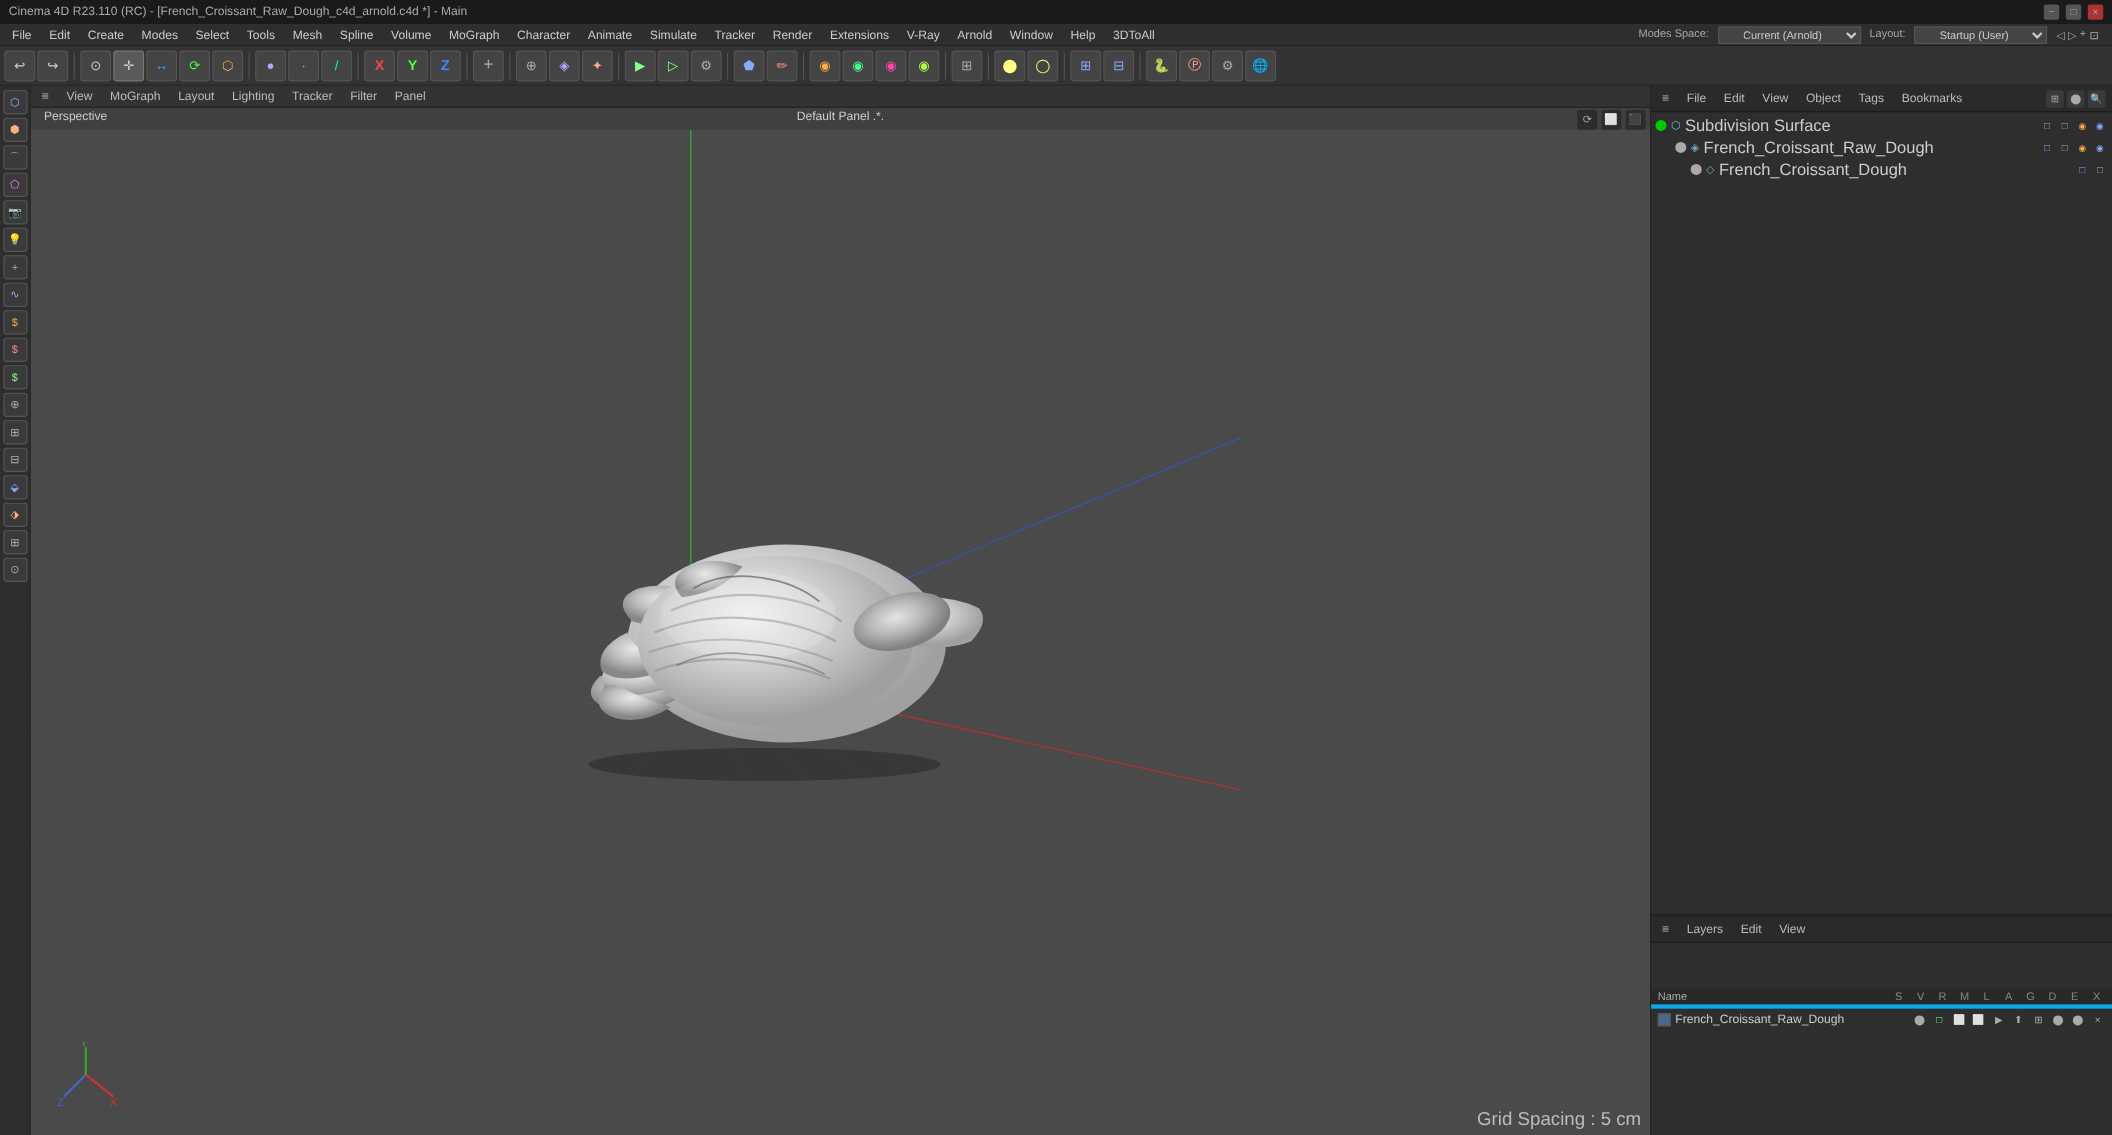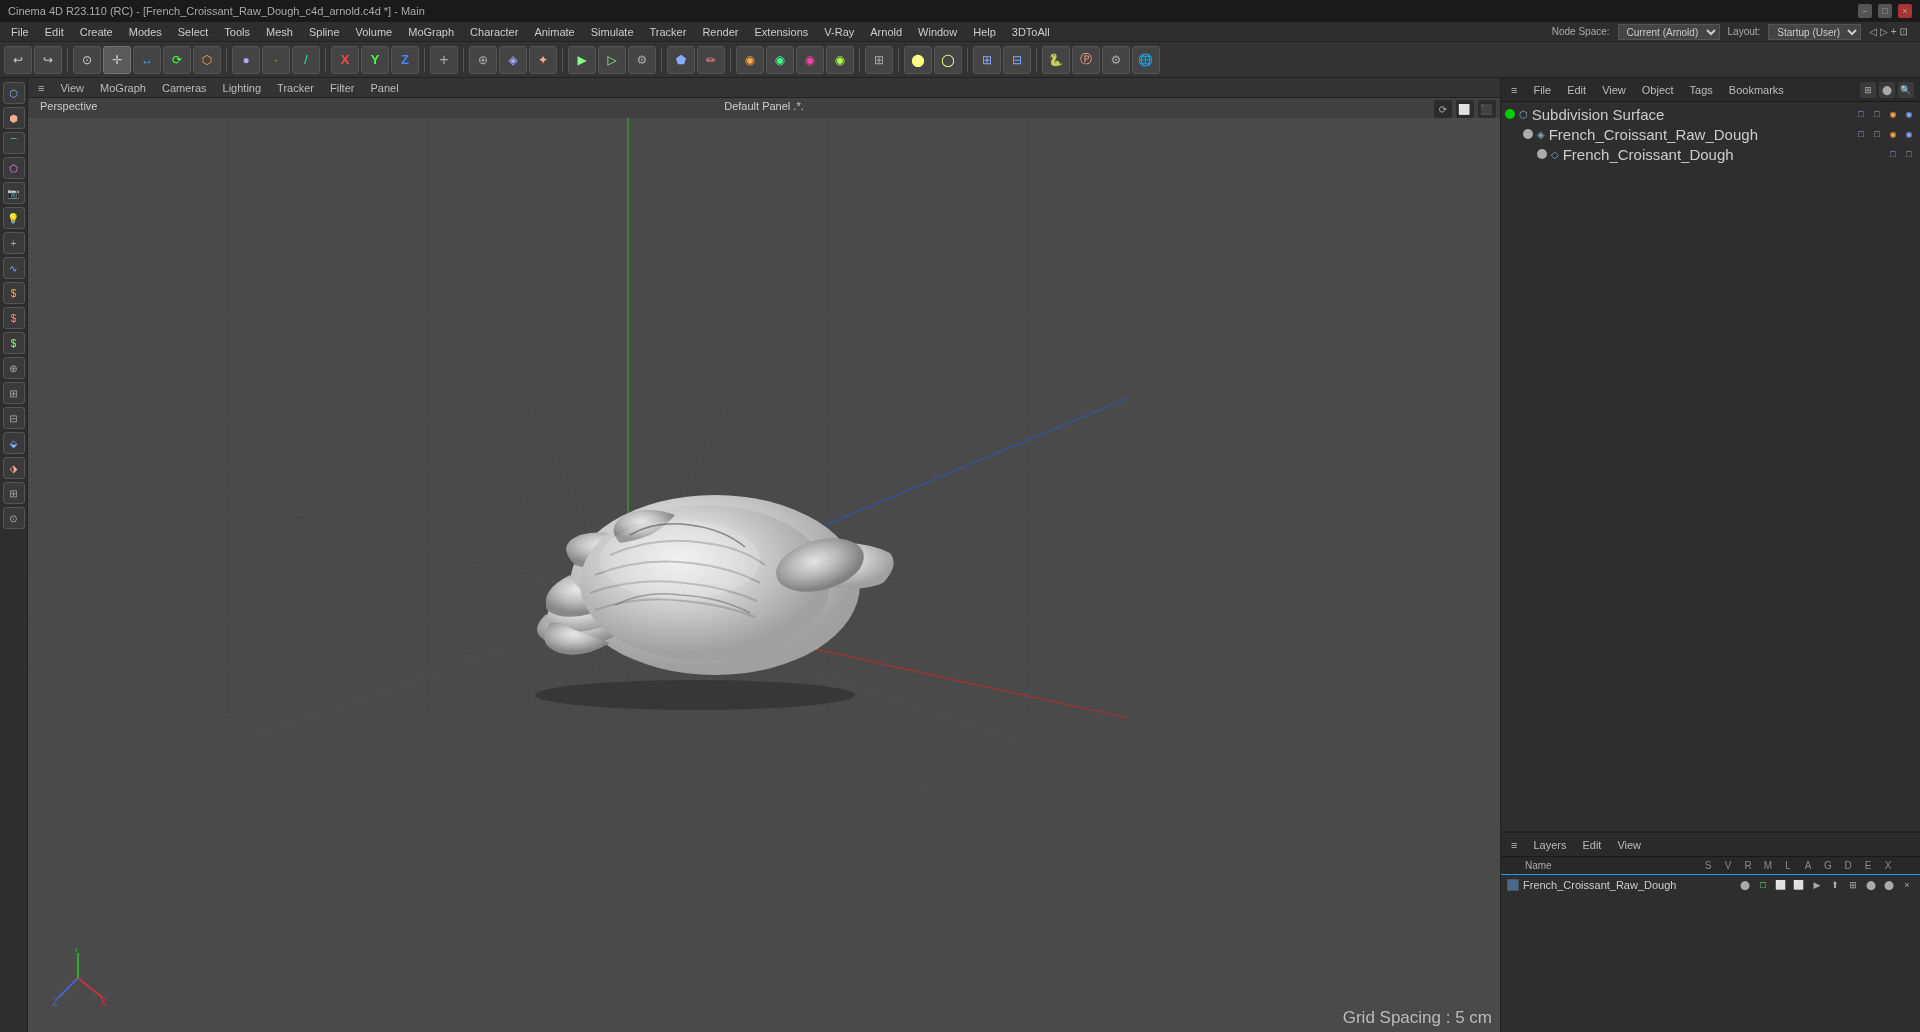--- a/index.html
+++ b/index.html
@@ -72,21 +72,21 @@
       color: #ccc;
       font-size: 12px;
     }
     .toolbar-btn.active { background: #5a5a5a; border-color: #777; }
     .toolbar-sep { width: 1px; height: 24px; background: #555; margin: 0 3px; }
     .nodespace-select {
       background: #444;
       border: 1px solid #555;
       color: #ccc;
       font-size: 10px;
-      padding: 1px 4px;
+      padding: 1px 18px;
       height: 16px;
     }
 
     
     #main-layout {
       display: flex;
       height: calc(1032px - 22px - 20px - 36px - 20px);
       position: relative;
     }
 
@@ -305,26 +305,27 @@
     .layers-menu {
       cursor: pointer;
       color: #bbb;
       font-size: 11px;
       padding: 1px 4px;
     }
     #layers-columns {
       display: flex;
       align-items: center;
       height: 18px;
-      padding: 0 24px;
+      padding: 0 6px;
       background: #282828;
-      border-bottom: 1px solid #0ea5e9;
+      border-bottom: 4px solid #0ea5e9;
       gap: 4px;
       font-size: 10px;
       color: #aaa;
+      margin-top: 42px;
     }
     .col-name { flex: 1; }
     .col-letter {
       width: 16px;
       text-align: center;
       font-size: 10px;
       color: #888;
     }
     .layer-row {
       height: 20px;
@@ -375,21 +376,21 @@
   <div class="menu-item">Tracker</div>
   <div class="menu-item">Render</div>
   <div class="menu-item">Extensions</div>
   <div class="menu-item">V-Ray</div>
   <div class="menu-item">Arnold</div>
   <div class="menu-item">Window</div>
   <div class="menu-item">Help</div>
   <div class="menu-item">3DToAll</div>
   <div style="flex:1;"></div>
   <div style="display:flex;align-items:center;gap:8px;font-size:10px;color:#aaa;padding:0 8px;">
-    <span>Node Space:</span>
+    <span>Modes Space:</span>
     <select class="nodespace-select">
       <option>Current (Arnold)</option>
     </select>
     <span>Layout:</span>
     <select class="nodespace-select">
       <option>Startup (User)</option>
     </select>
     <span style="display:flex;gap:3px;">
       <span style="font-size:10px;cursor:pointer;color:#aaa;">◁</span>
       <span style="font-size:10px;cursor:pointer;color:#aaa;">▷</span>
@@ -479,21 +480,21 @@
     <div class="left-btn" style="color:#aaa;">⊞</div>
     <div class="left-btn" style="color:#aaa;">⊙</div>
   </div>
 
   <div id="viewport">
 
     <div id="viewport-header">
       <span class="vp-menu">≡</span>
       <span class="vp-menu">View</span>
       <span class="vp-menu">MoGraph</span>
-      <span class="vp-menu">Cameras</span>
+      <span class="vp-menu">Layout</span>
       <span class="vp-menu">Lighting</span>
       <span class="vp-menu">Tracker</span>
       <span class="vp-menu">Filter</span>
       <span class="vp-menu">Panel</span>
     </div>
     <div id="viewport-perspective" style="position:absolute;top:22px;left:8px;color:#ccc;font-size:11px;z-index:10;">Perspective</div>
     <div id="viewport-camera" style="position:absolute;top:22px;left:50%;transform:translateX(-50%);color:#ccc;font-size:11px;z-index:10;">Default Panel .*.</div>
     <div id="viewport-icons" style="position:absolute;top:22px;right:4px;display:flex;gap:4px;z-index:10;">
       <div class="vp-icon-btn">⟳</div>
       <div class="vp-icon-btn">⬜</div>

